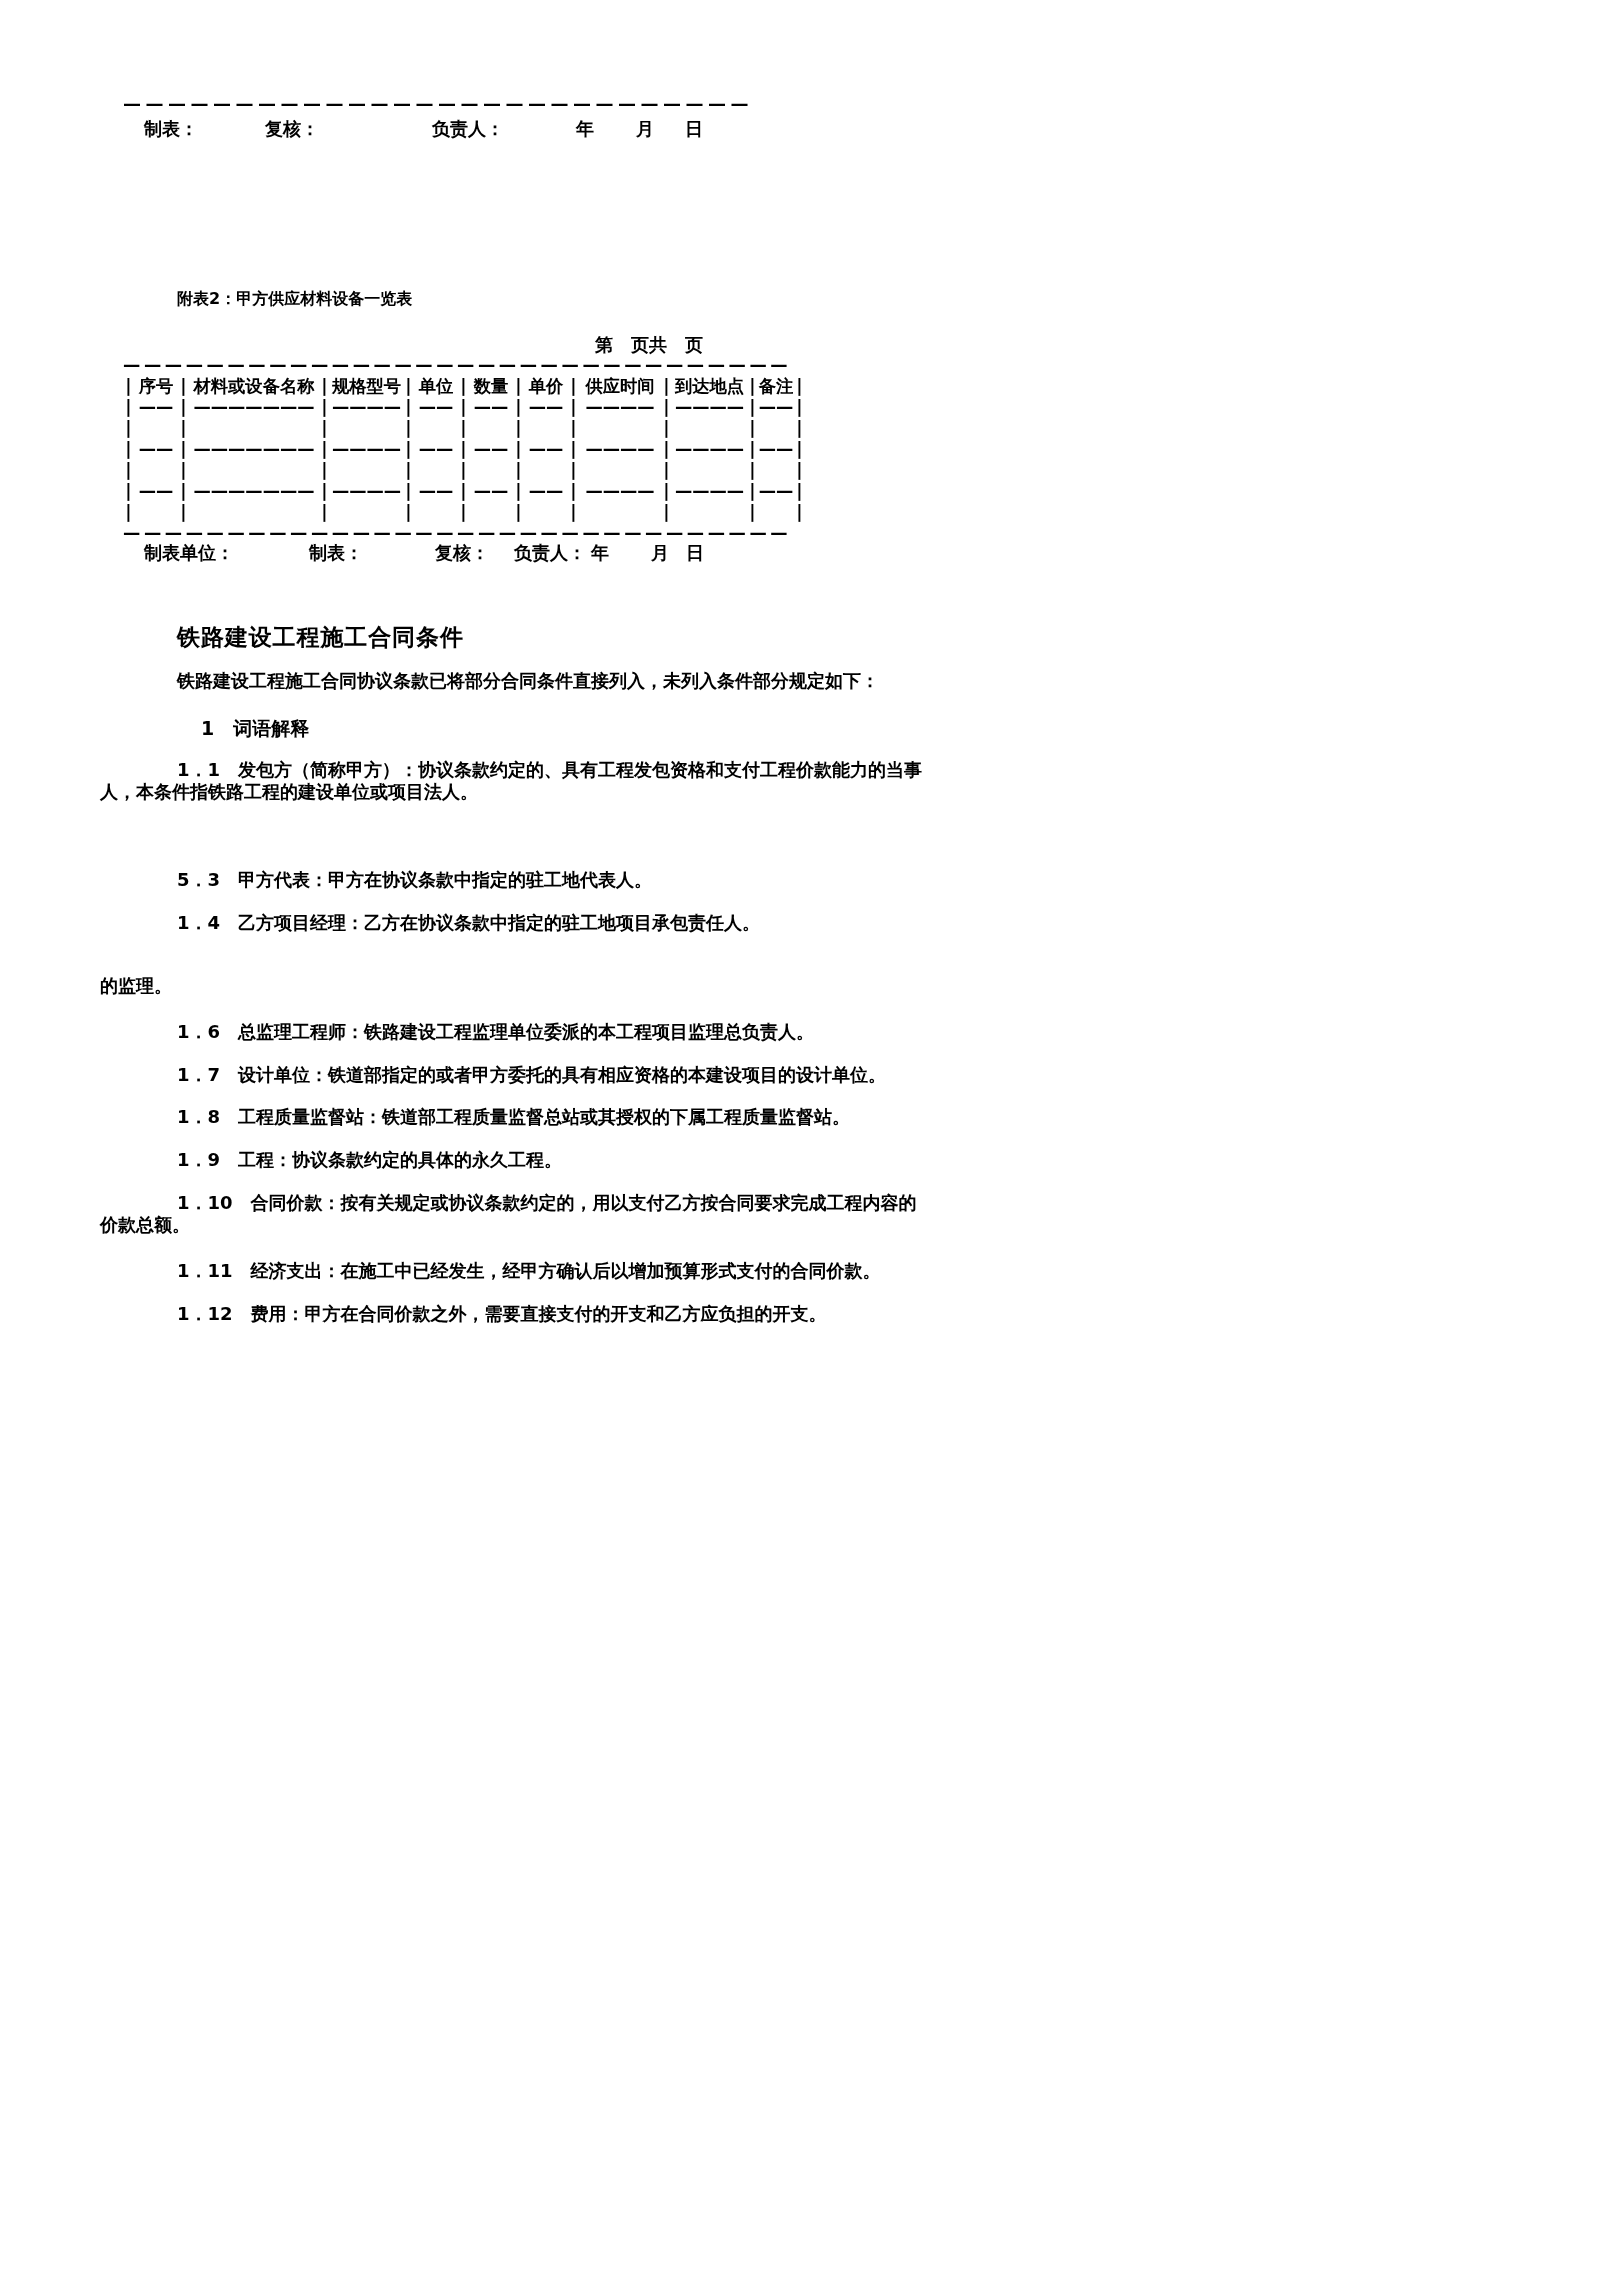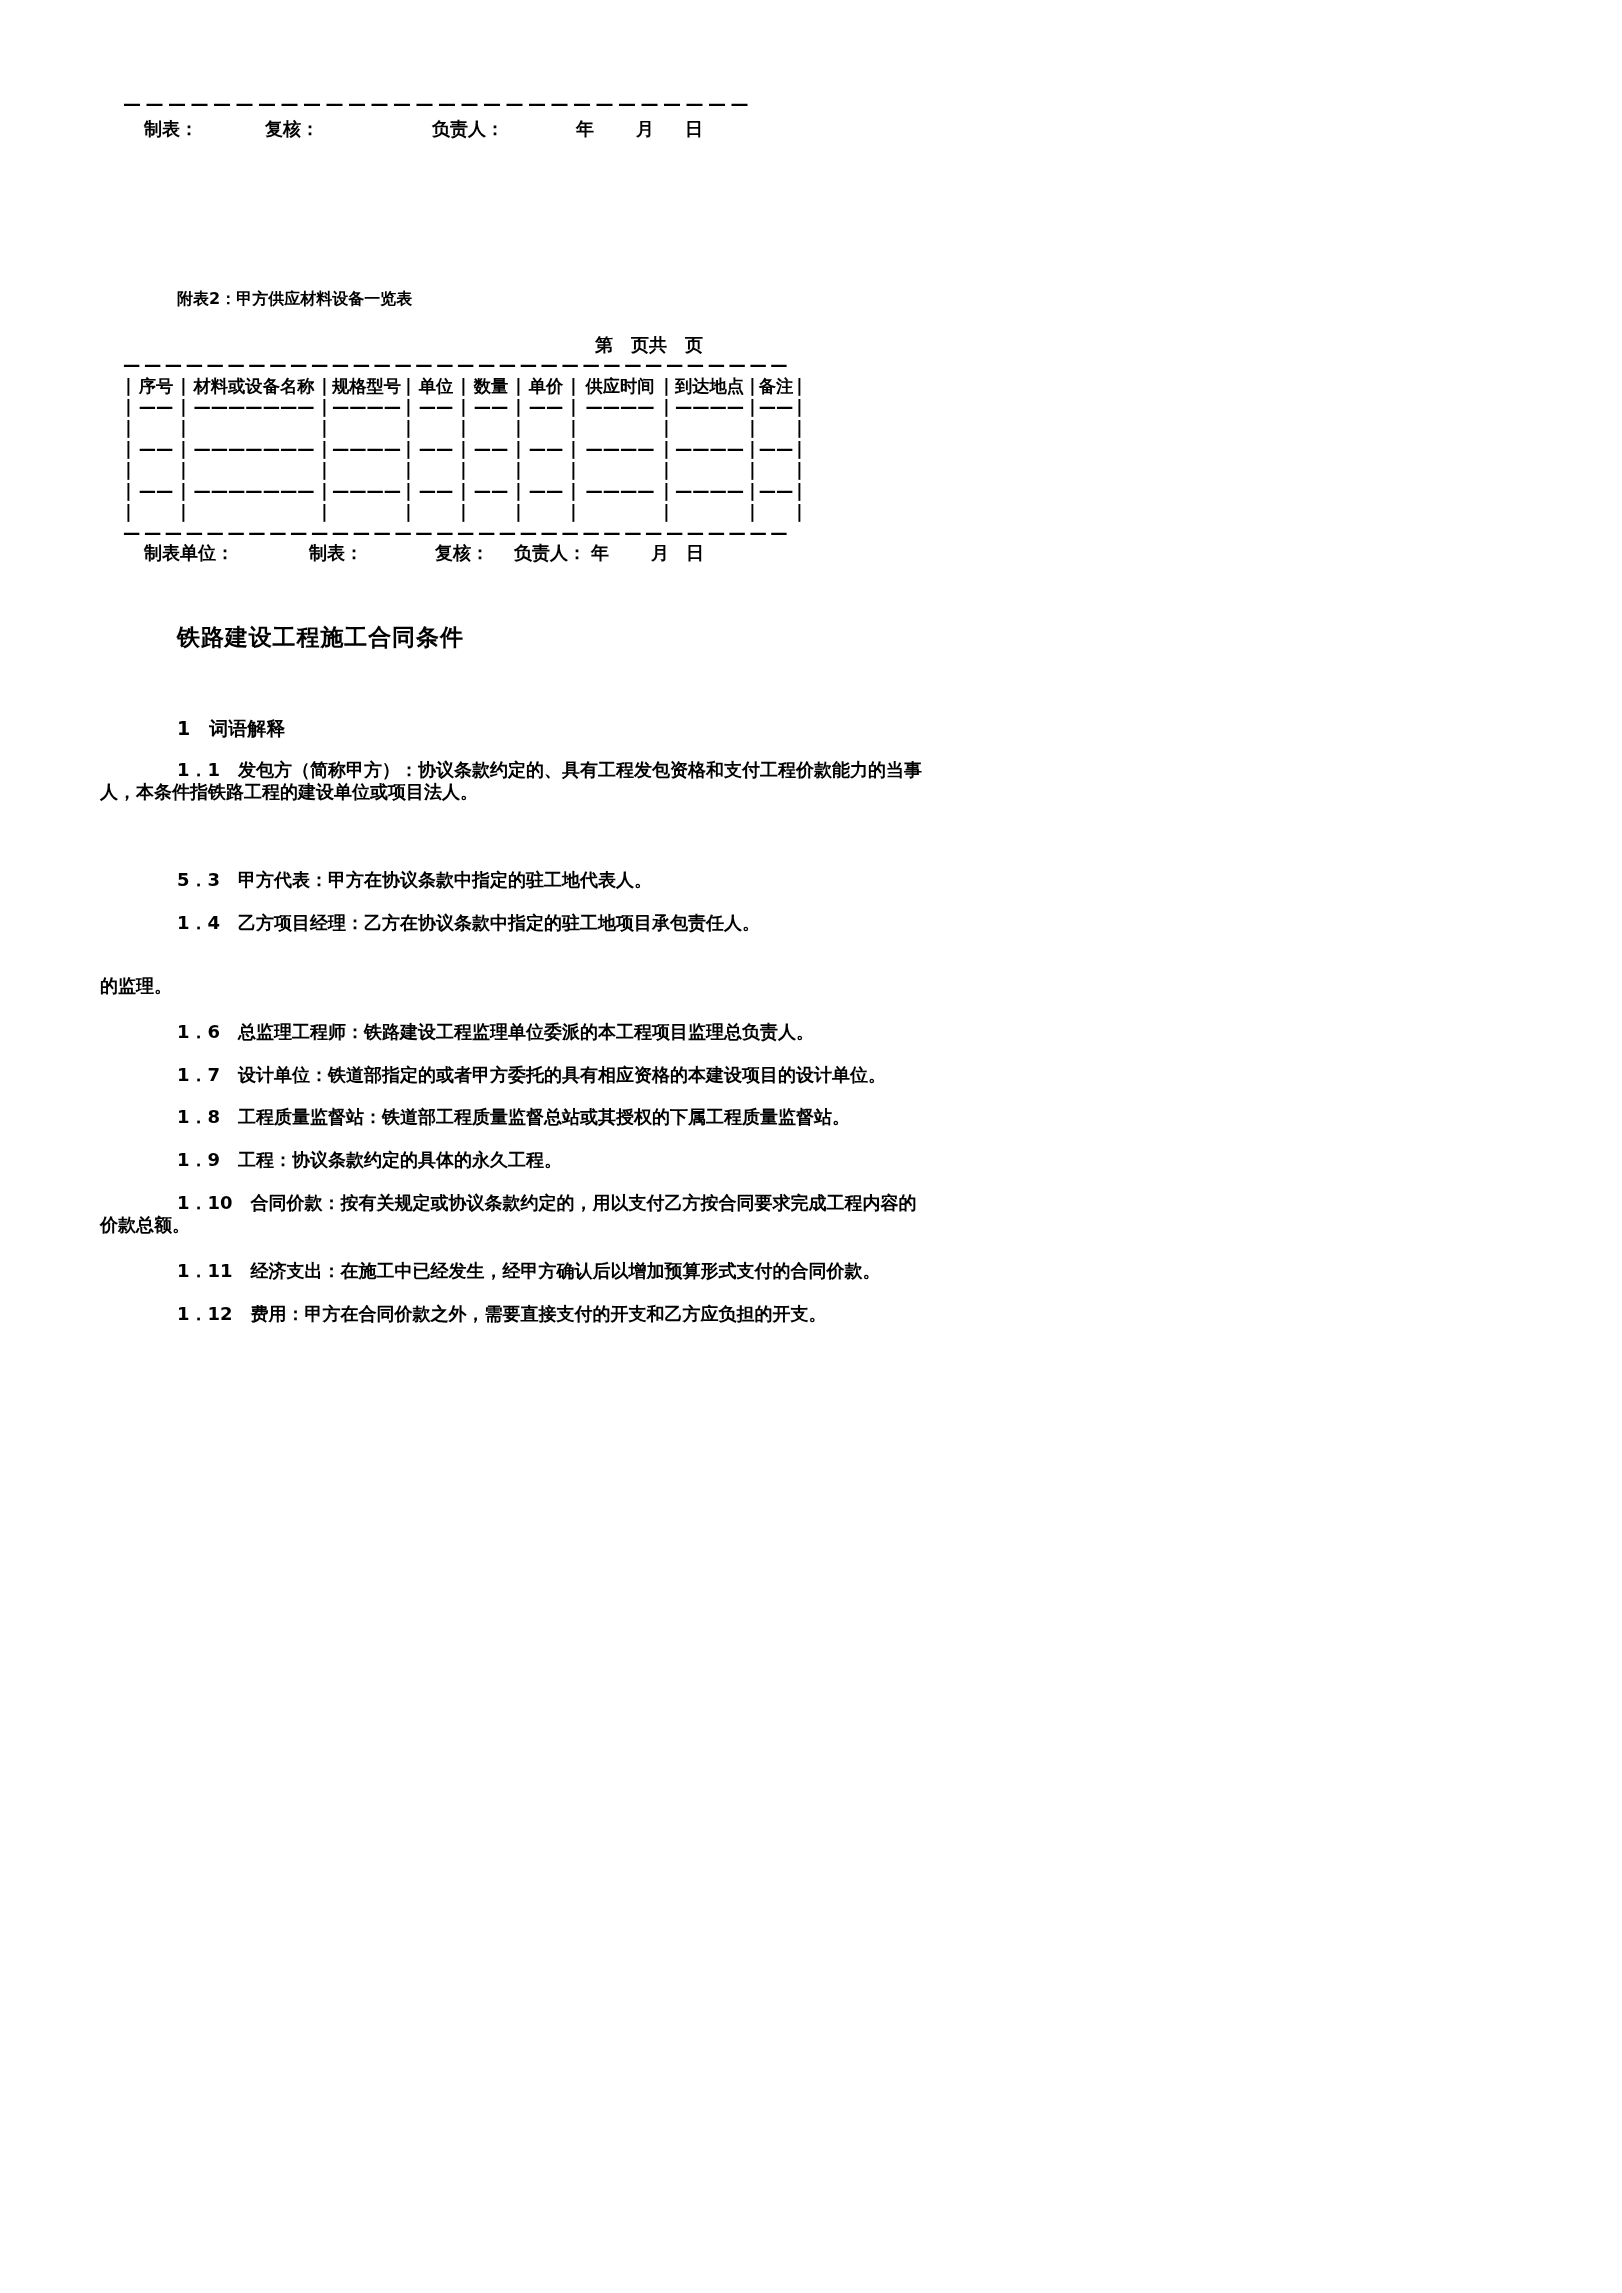--- a/index.html
+++ b/index.html
@@ -16,21 +16,21 @@
   .abs { position:absolute; white-space:pre; }
   .dashline {
     font-size:18px; line-height:22px;
     letter-spacing:4.5px;
     white-space:pre;
     overflow:hidden;
   }
   .bodyline { font-size:18px; line-height:22px; white-space:pre; }
   .title-appendix { font-size:16px; line-height:23.6px; }
   .contract-title { font-size:23px; line-height:27px; letter-spacing:0.9px; }
-  .section-title { font-size:19px; line-height:23px; }
+  .section-title { font-size:19px; line-height:23px;margin-left:24px; }
   .sigrow { position:absolute; left:0; width:100%; height:22px; }
   .sigrow span {
     position:absolute; top:0;
     font-size:18px; line-height:22px; white-space:pre;
   }
   #supply-table { position:absolute; left:123px; top:355px; width:700px; }
   .trow {
     display:flex; align-items:center;
     height:21px; font-size:17.3px; line-height:21px; white-space:pre;
   }
@@ -79,20 +79,21 @@
     <span style="left:309px">制表：</span>
     <span style="left:435px">复核：</span>
     <span style="left:514px">负责人：</span>
     <span style="left:591px">年</span>
     <span style="left:651px">月</span>
     <span style="left:686px">日</span>
   </div>
 
   <div class="abs contract-title" style="left:177px; top:624px">铁路建设工程施工合同条件</div>
 
+  <div class="abs bodyline" style="left:177px; top:670px">铁路建设工程施工合同协议条款已将部分合同条件直接列入，未列入条件部分规定如下：</div>
 
   <div class="abs bodyline section-title" style="left:177px; top:717px">1　词语解释</div>
 
   <div class="abs bodyline" style="left:177px; top:759px">1．1　发包方（简称甲方）：协议条款约定的、具有工程发包资格和支付工程价款能力的当事</div>
   <div class="abs bodyline" style="left:100px; top:781px">人，本条件指铁路工程的建设单位或项目法人。</div>
 
 
   <div class="abs bodyline" style="left:177px; top:869px">5．3　甲方代表：甲方在协议条款中指定的驻工地代表人。</div>
 
   <div class="abs bodyline" style="left:177px; top:912px">1．4　乙方项目经理：乙方在协议条款中指定的驻工地项目承包责任人。</div>

